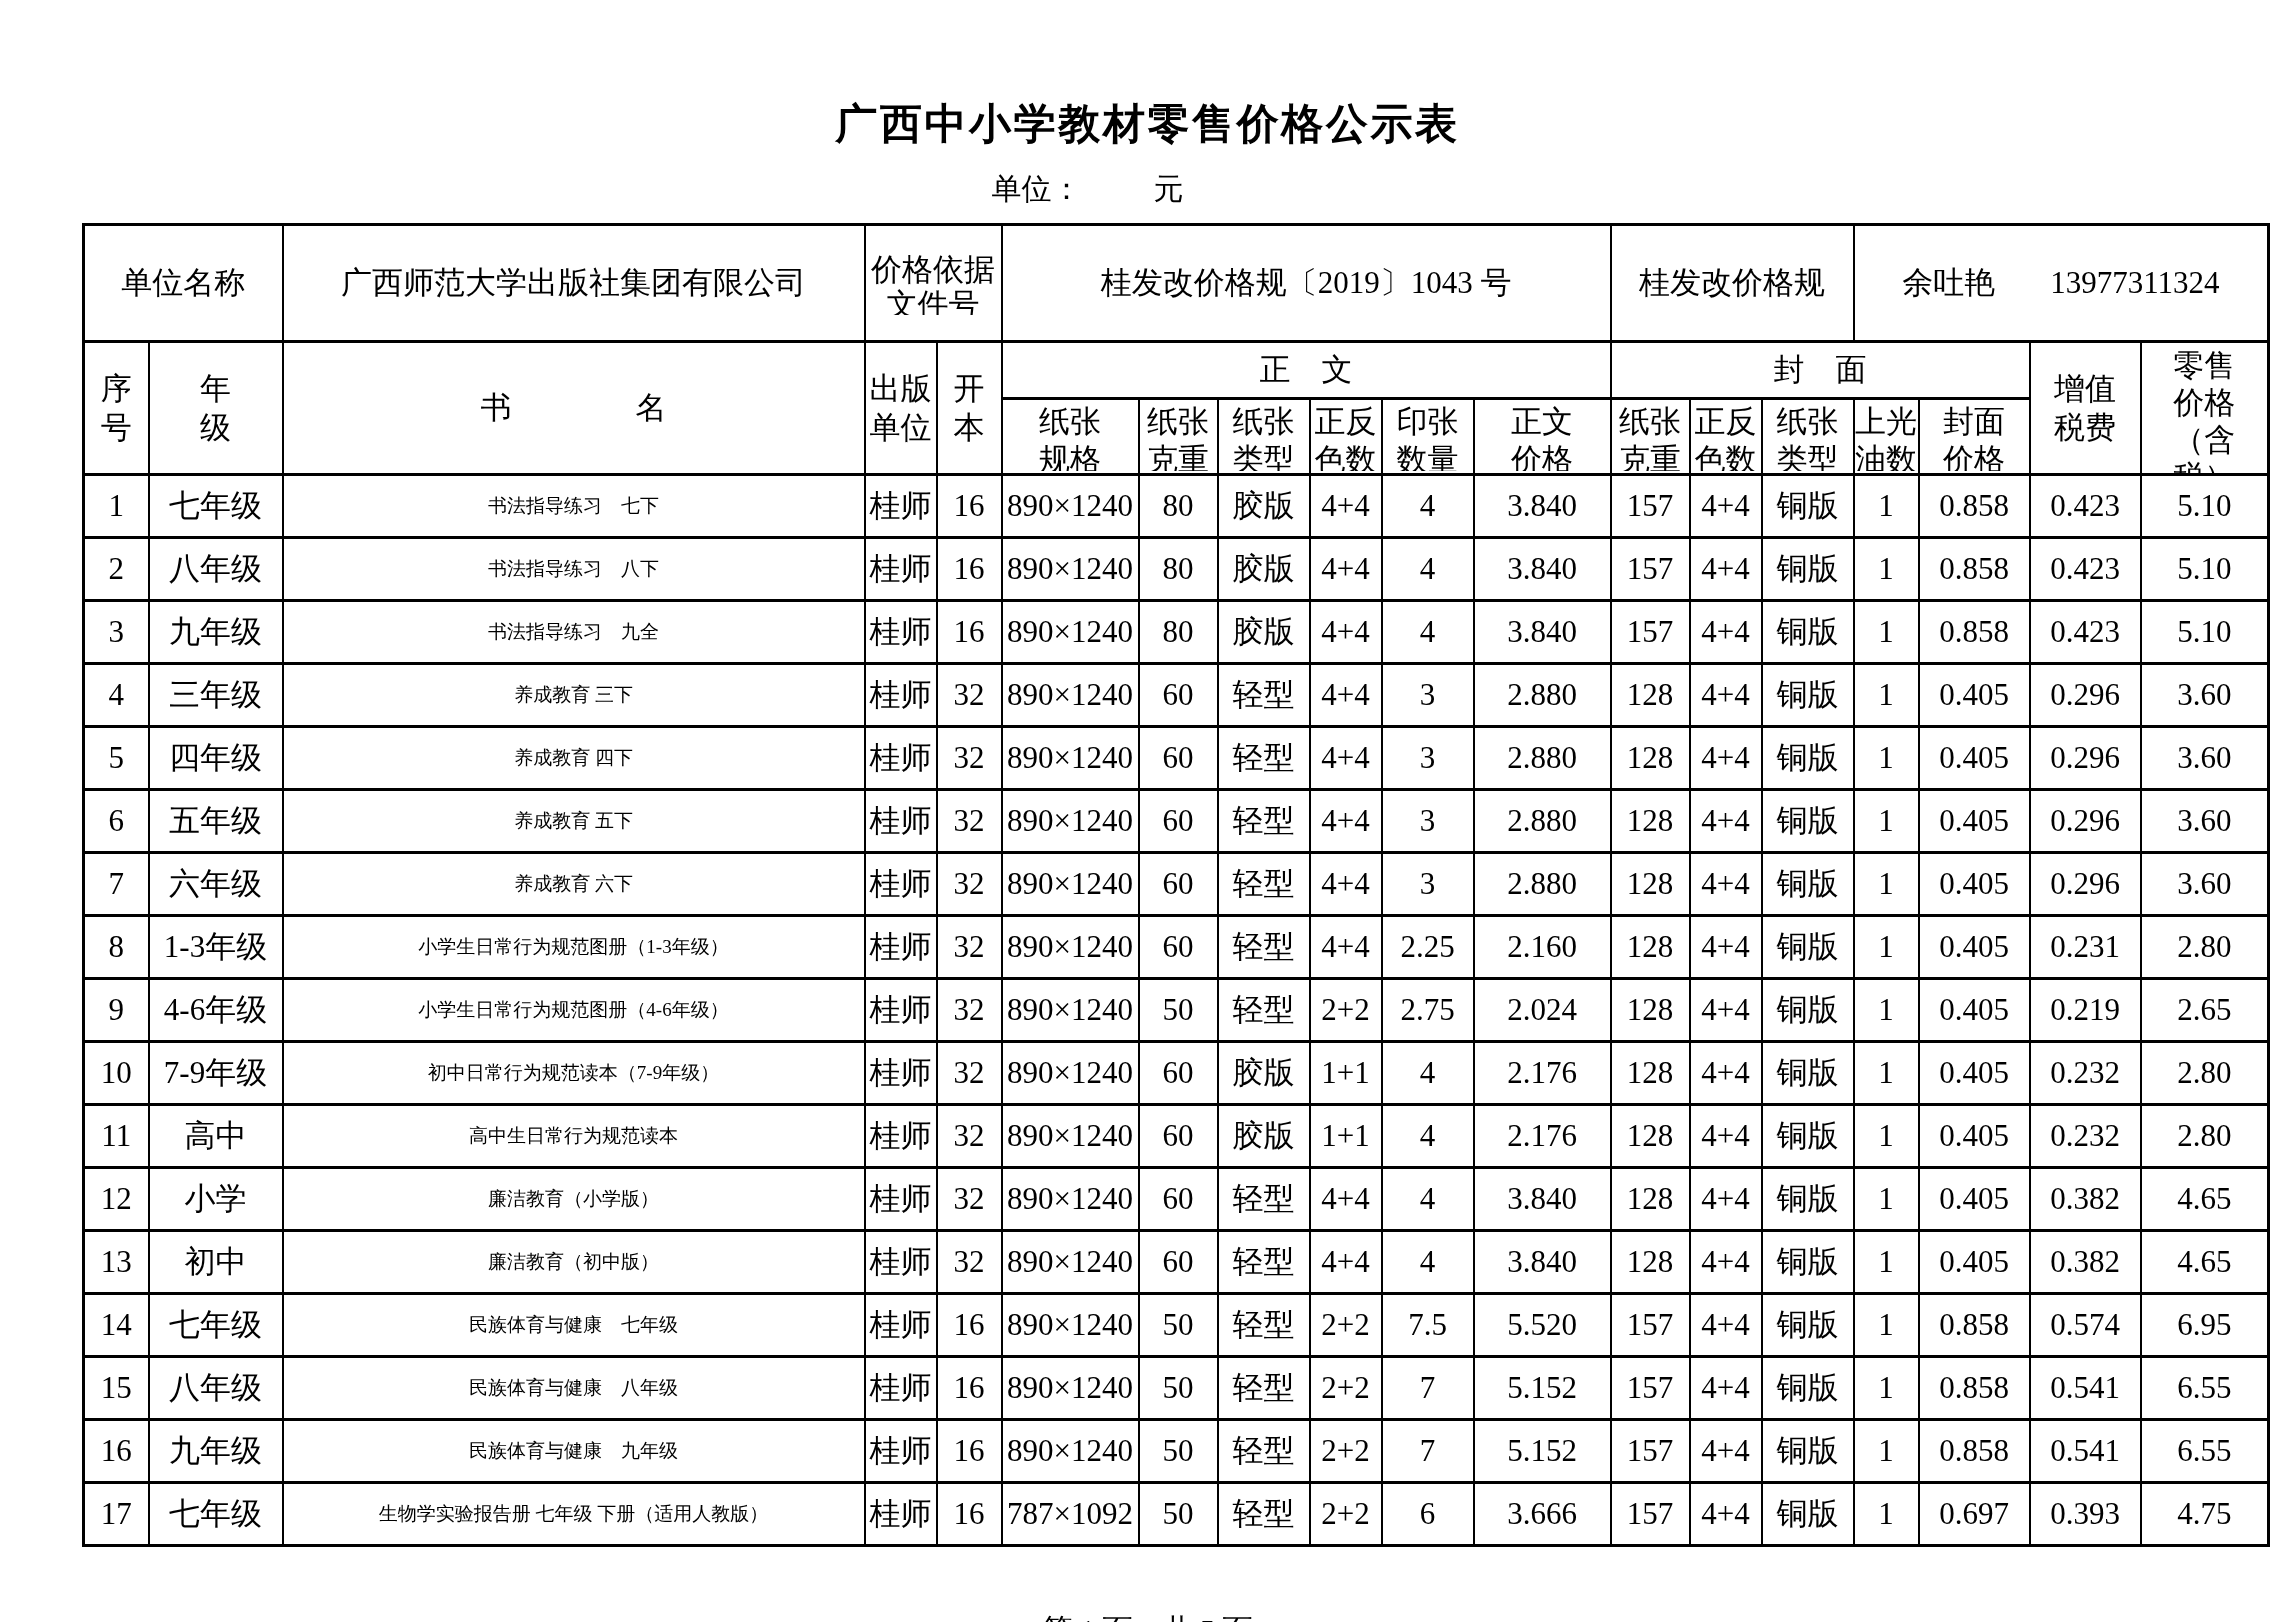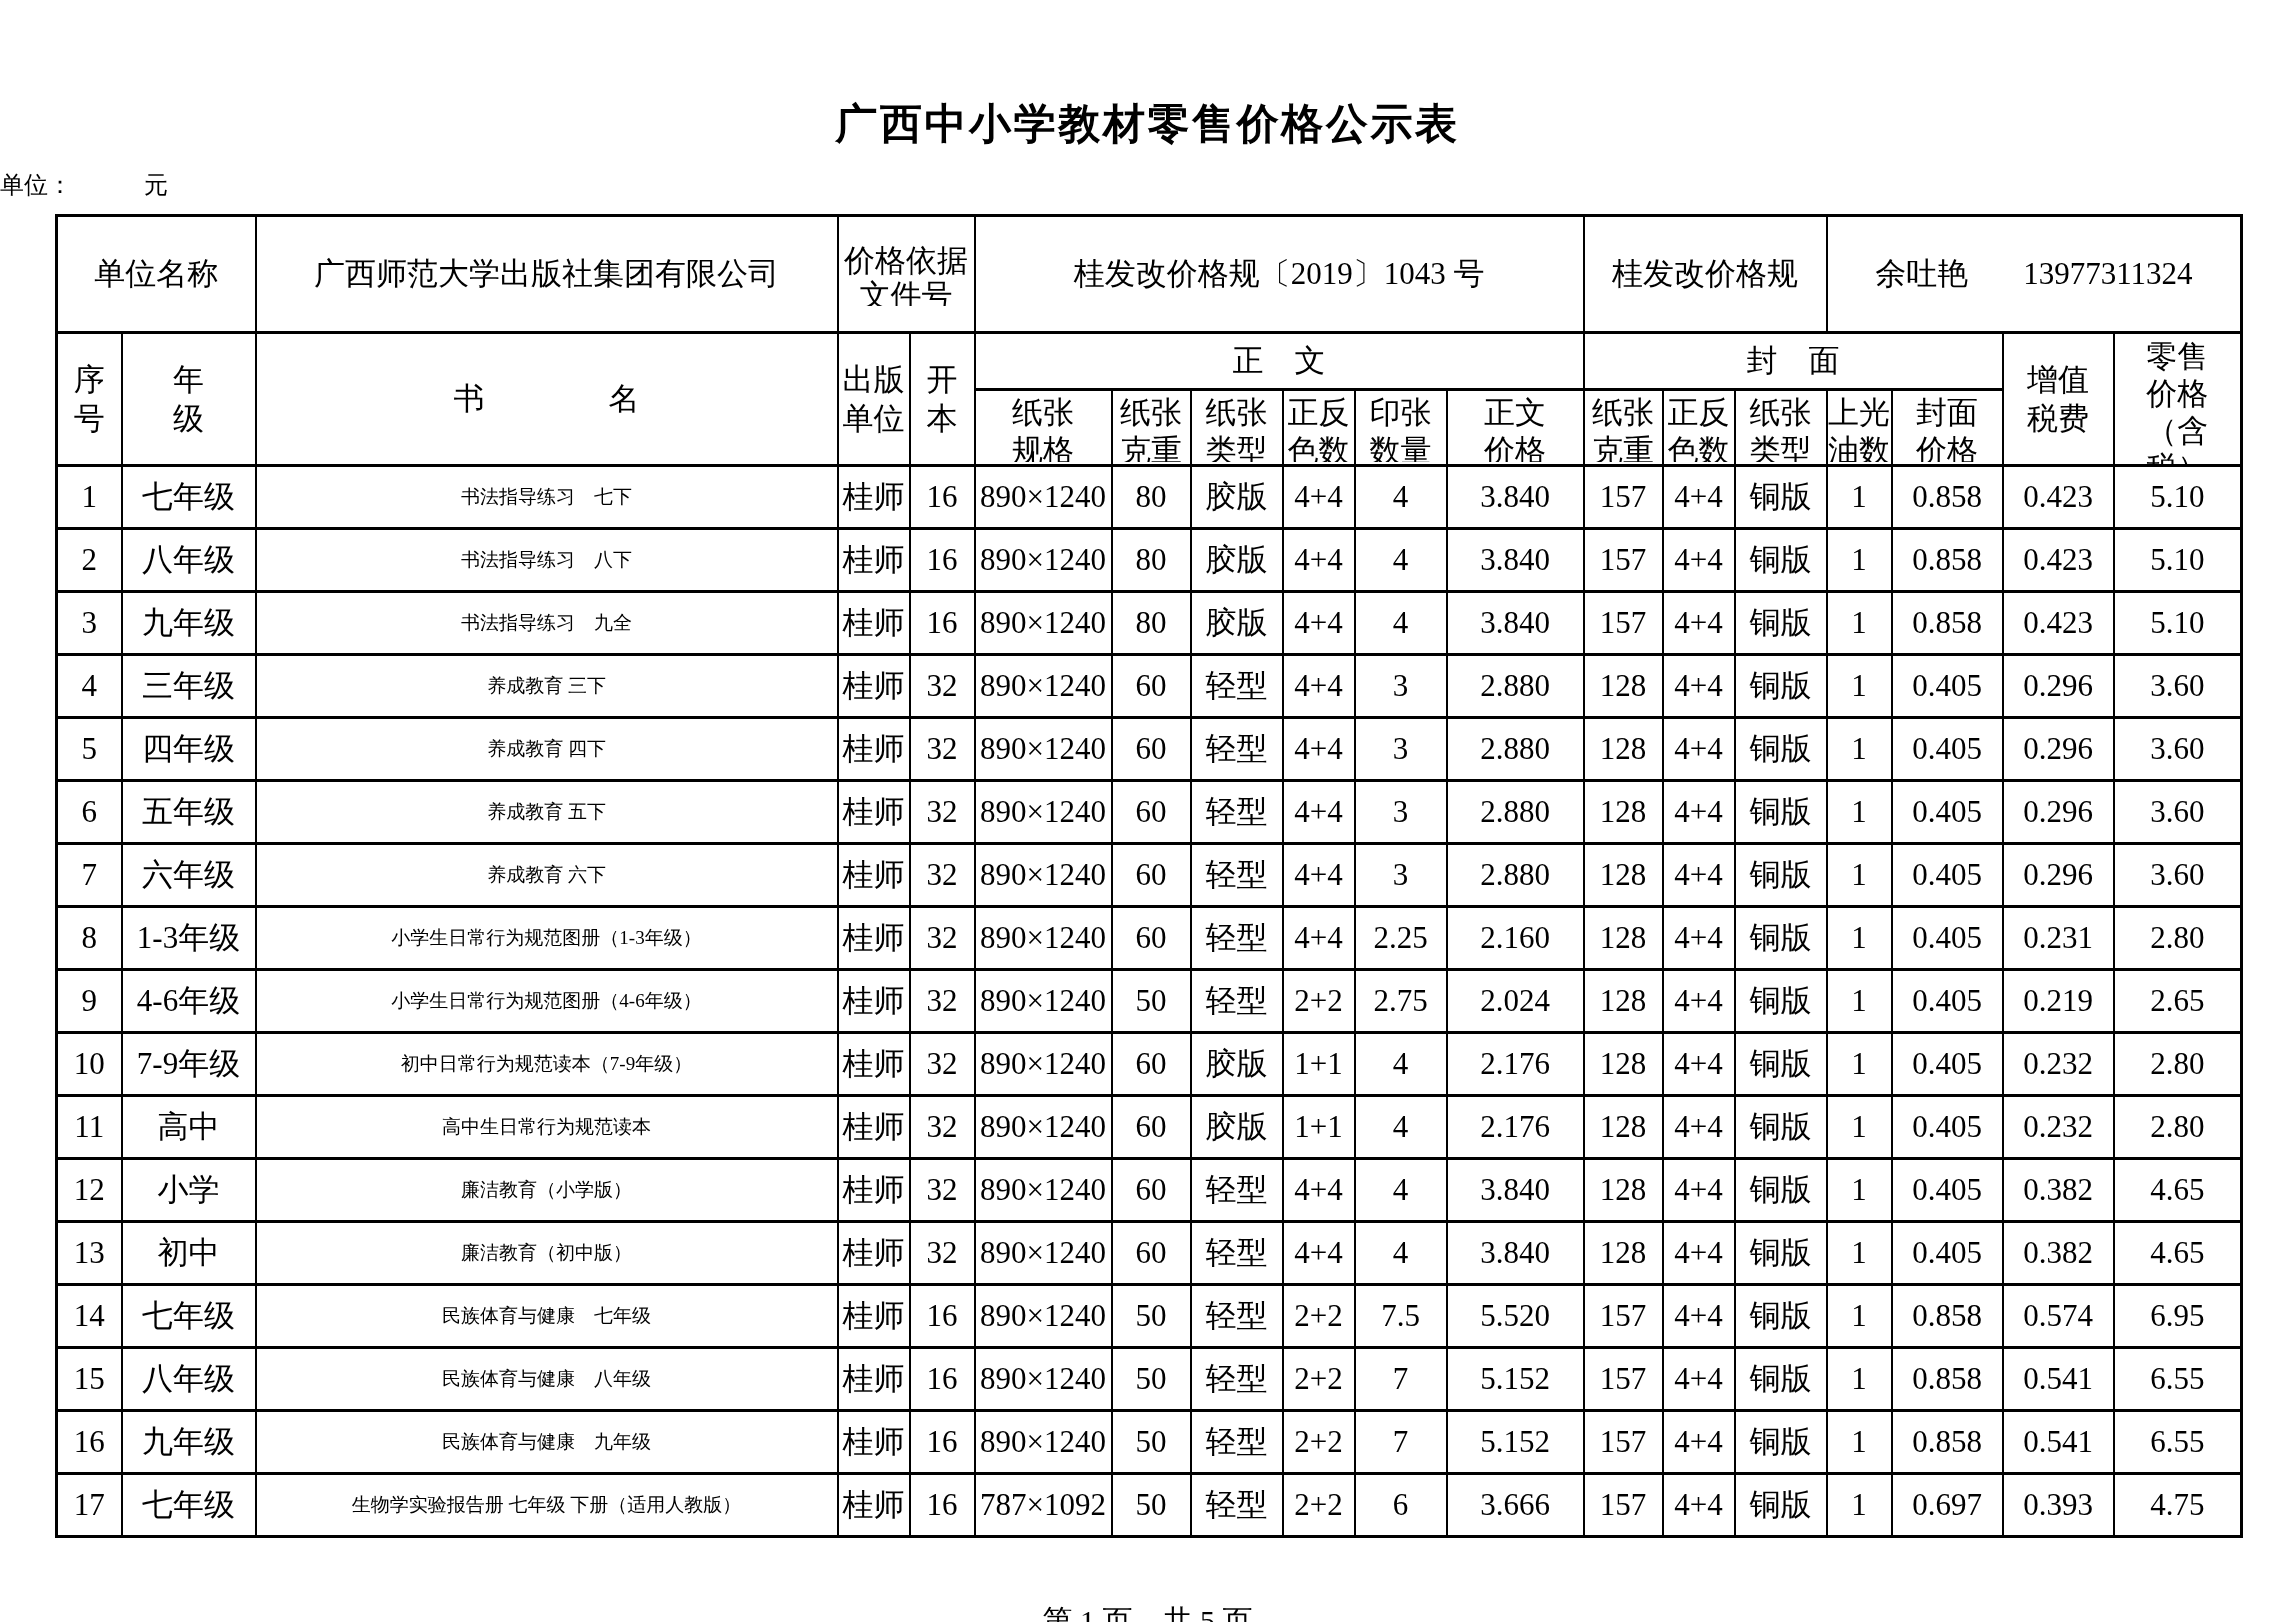--- a/index.html
+++ b/index.html
@@ -16,27 +16,27 @@
     margin:0;
     padding-top:96px;
     text-align:center;
     font-size:42px;
     font-weight:bold;
     letter-spacing:2.6px;
     font-family:"DejaVu Sans","Liberation Sans",sans-serif;
   }
   .unit-note{
     margin-top:17px;
-    text-align:left;
+    text-align:center;
     padding-right:120px;
-    font-size:24px;
+    font-size:30px;
   }
   .unit-note .unit-value{margin-left:72px;}
   table.price-table{
-    margin:13px 0 0 55px;
+    margin:13px 0 0 82px;
     border-collapse:collapse;
     table-layout:fixed;
     width:2186px;
     font-size:31px;
   }
   table.price-table td{
     border-left:2.6px solid #000;
     border-right:2.6px solid #000;
     border-top:3.3px solid #000;
     border-bottom:3.3px solid #000;

